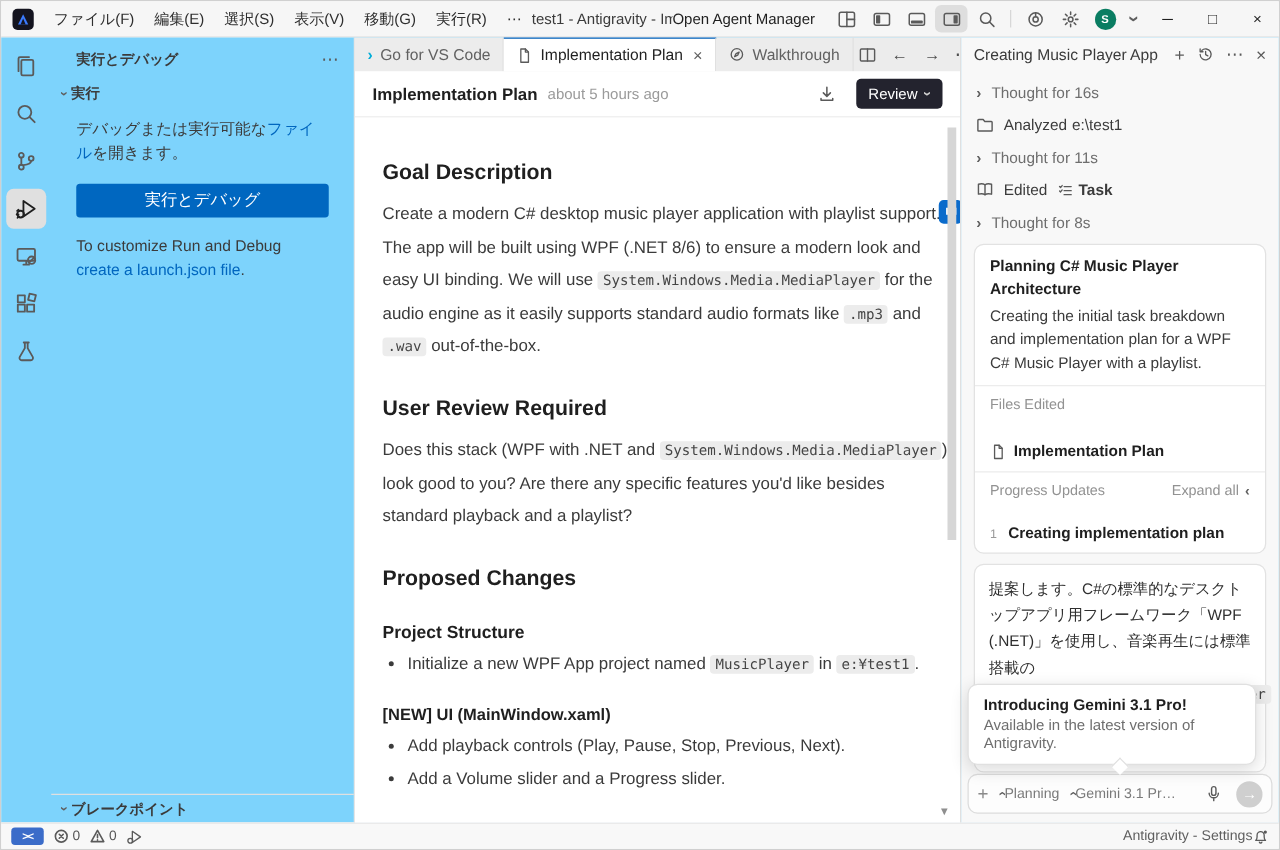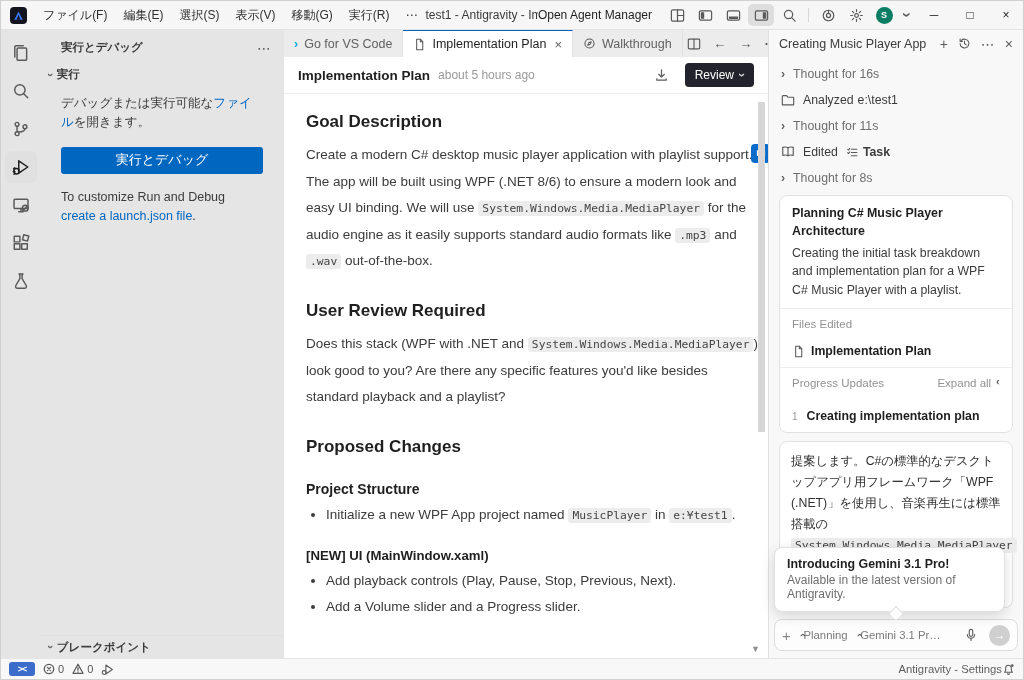--- a/index.html
+++ b/index.html
@@ -17,21 +17,21 @@
   .tb-btn.active{background:#dedede;}
   .tb-sep{width:1px;height:14px;background:#d7d7d7;margin:0 4px;}
   .oam{font-size:12px;color:#1f1f1f;margin-right:10px;white-space:nowrap;}
   .avatar{width:17px;height:17px;border-radius:50%;background:#0a7d62;color:#fff;font-size:9px;font-weight:bold;
     display:flex;align-items:center;justify-content:center;}
   .win-ctl{width:34px;height:28px;display:flex;align-items:center;justify-content:center;font-size:12px;color:#1f1f1f;}
   .chev{display:inline-block;color:#5f5f5f;font-weight:bold;}
   .chev.down{transform:rotate(90deg);}
   .chev.up{transform:rotate(-90deg);}
   
-  .main{flex:1;display:flex;min-height:0;background:#e5e5e5;justify-content:center;}
+  .main{flex:1;display:flex;min-height:0;background:#7dd3fc;justify-content:center;}
   .activitybar{width:40px;display:flex;flex-direction:column;align-items:center;padding-top:4px;flex:0 0 auto;}
   .ab-item{width:32px;height:32px;margin:3px 0;display:flex;align-items:center;justify-content:center;border-radius:6px;}
   .ab-item.active{background:#e0e0e0;}
   .ab-item.active svg.ic{stroke:#1f1f1f;}
   
   .sidebar{width:243px;border-right:1px solid #e5e5e5;display:flex;flex-direction:column;flex:0 0 auto;box-sizing:border-box;}
   .side-header{height:35px;display:flex;align-items:center;padding:0 12px 0 20px;}
   .side-title{flex:1;font-size:11.5px;font-weight:bold;color:#3b3b3b;}
   .side-section{display:flex;align-items:center;gap:4px;padding:2px 8px;font-size:11.5px;font-weight:bold;color:#3b3b3b;}
   .side-hint{padding:10px 20px 0 20px;font-size:12.5px;color:#3b3b3b;line-height:1.55;}
@@ -51,21 +51,21 @@
   .tab-actions .tb-btn{width:22px;}
   .arrow{font-size:13px;color:#4f4f4f;}
   .docheader{height:36px;background:#fff;border-bottom:1px solid #ececec;display:flex;align-items:center;padding:0 14px;flex:0 0 auto;}
   .doc-title{font-size:13.5px;font-weight:bold;color:#1f1f1f;}
   .doc-ts{font-size:12px;color:#9a9a9a;margin-left:8px;flex:1;}
   .review-btn{height:24px;background:#23232e;color:#fff;border:none;border-radius:4px;font-size:12px;
     display:flex;align-items:center;gap:6px;padding:0 10px;margin-left:10px;cursor:pointer;}
   .docbody{flex:1;background:#fff;position:relative;overflow:hidden;padding:12px 0 0 22px;}
   .doc-content{width:452px;color:#3b3b3b;font-size:13.5px;}
   .doc-content h2{font-size:17px;color:#1f1f1f;margin:26px 0 10px;font-weight:bold;}
-  .doc-content h2:first-child{margin-top:6px;}
+  .doc-content h2:first-child{margin-top:22px;}
   .doc-content h3{font-size:14px;color:#1f1f1f;margin:24px 0 8px;font-weight:bold;}
   .doc-content h4{font-size:13.2px;color:#1f1f1f;margin:22px 0 6px;font-weight:bold;}
   .doc-content p{margin:0 0 10px;line-height:1.97;}
   .doc-content ul{margin:8px 0 14px;padding-left:20px;}
   .doc-content li{line-height:1.55;margin:5px 0;}
   code.chip{font-family:"DejaVu Sans Mono","Liberation Mono",monospace;font-size:11.3px;background:#ececec;
     color:#454545;padding:1px 4px;border-radius:3px;white-space:nowrap;}
   .p-rel{position:relative;}
   .comment-badge{position:absolute;top:2px;right:-12px;width:19px;height:19px;background:#0b6bcb;border-radius:4px;
     display:flex;align-items:center;justify-content:center;cursor:pointer;}
@@ -80,21 +80,21 @@
   .user-card{background:#ececec;border:1px solid #e2e2e2;border-radius:8px;padding:9px 10px;display:flex;gap:6px;}
   .um-text{flex:1;font-size:12.3px;line-height:1.65;color:#1f1f1f;}
   .um-text .hl{background:#d4d4d4;}
   .row{display:flex;align-items:center;gap:8px;height:26px;font-size:12.3px;color:#6e6e6e;padding:0 2px;}
   .row.dark{color:#3b3b3b;}
   .plan-card{background:#fff;border:1px solid #e2e2e2;border-radius:8px;margin:4px 0 8px;}
   .pc-sec{padding:9px 12px;}
   .pc-sec + .pc-sec{border-top:1px solid #ececec;}
   .pc-title{font-size:12.4px;font-weight:bold;color:#1f1f1f;margin-bottom:3px;line-height:1.45;}
   .pc-body{font-size:12.3px;color:#3b3b3b;line-height:1.5;}
-  .pc-label{font-size:11.5px;color:#929292;margin-bottom:14px;}
+  .pc-label{font-size:11.5px;color:#929292;margin-bottom:24px;}
   .pc-filerow{display:flex;align-items:center;gap:6px;font-size:12.3px;font-weight:bold;color:#1f1f1f;}
   .pc-prog-head{display:flex;align-items:center;font-size:11.5px;color:#929292;margin-bottom:20px;}
   .pc-expand{margin-left:auto;display:flex;align-items:center;gap:5px;color:#929292;}
   .pc-step{display:flex;align-items:baseline;gap:9px;}
   .pc-step-num{font-size:10px;color:#9a9a9a;}
   .pc-step-title{font-size:12.3px;font-weight:bold;color:#1f1f1f;}
   .agent-card{background:#fff;border:1px solid #e2e2e2;border-radius:8px;padding:9px 11px;font-size:12.3px;
     line-height:1.7;color:#2f2f2f;}
   .notification{position:absolute;left:5px;right:18px;bottom:46px;background:#fff;border:1px solid #e0e0e0;border-radius:8px;
     box-shadow:0 4px 14px rgba(0,0,0,.14);padding:9px 12px 10px;z-index:3;}

